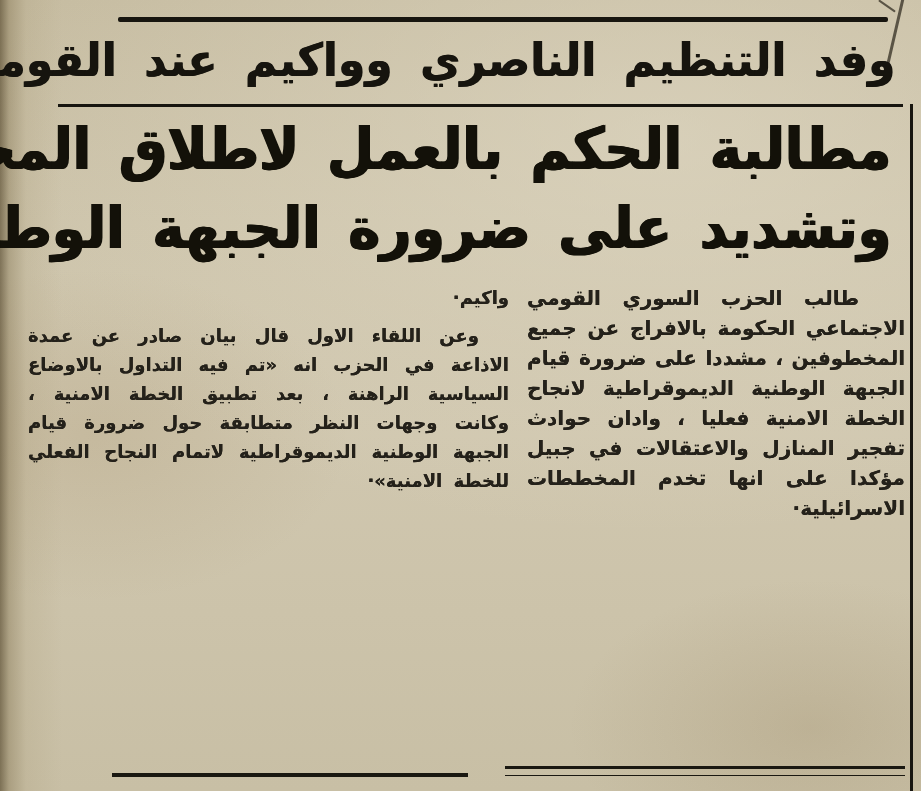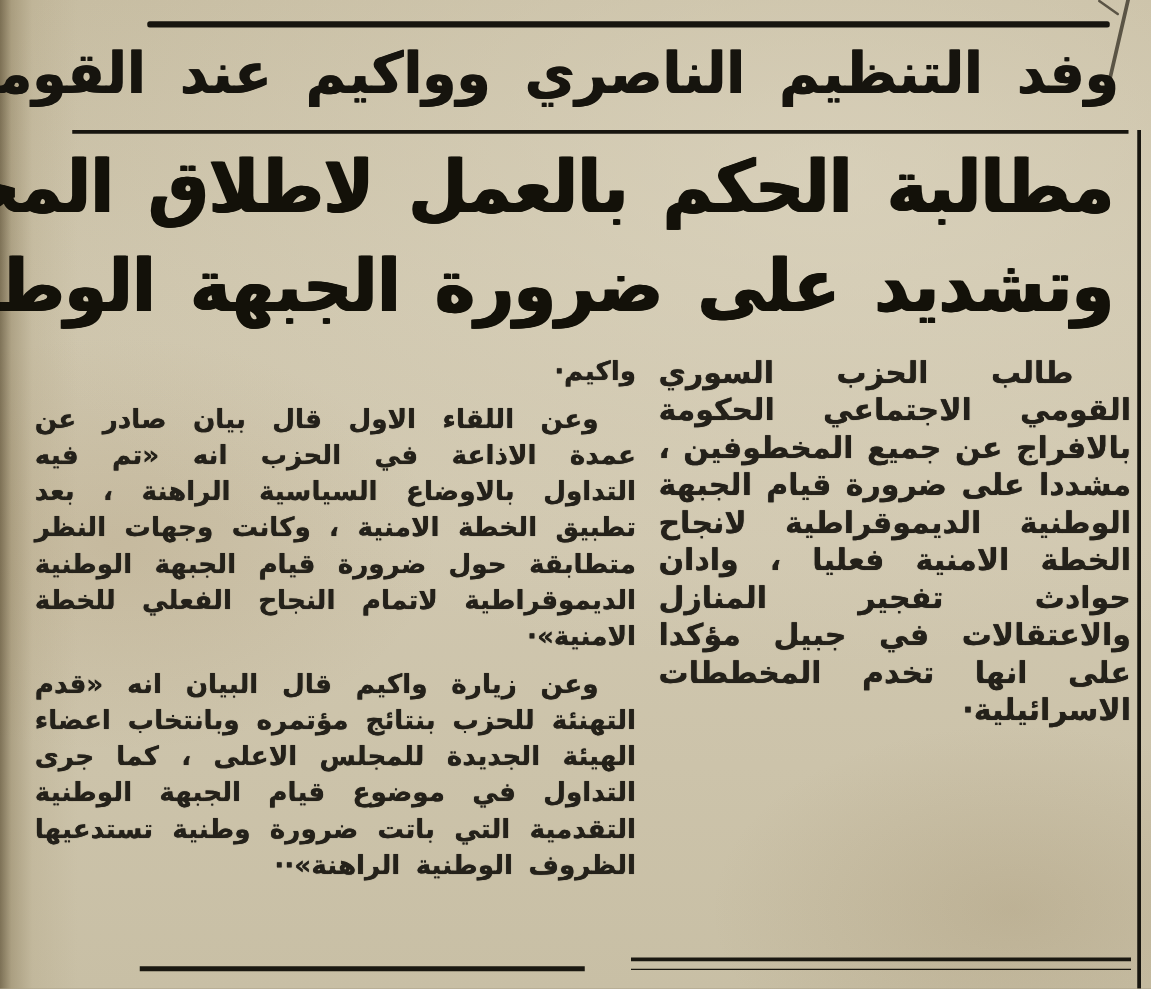--- a/index.html
+++ b/index.html
@@ -37,24 +37,24 @@
     text-shadow:1.2px 0 0 currentColor, -0.6px 0 0 currentColor;
     transform:scaleY(1.08);
   }
   .body-area{
     position:absolute;top:283px;right:16px;left:28px;bottom:10px;
     display:flex;gap:18px;
   }
   .col{color:#24211a;font-weight:bold;text-align:justify;
        text-shadow:0 0 .6px currentColor;}
   .col p{margin:0;}
-  .col-main{width:378px;flex:none;font-size:24px;line-height:30px;}
+  .col-main{width:378px;flex:none;font-size:20px;line-height:30px;}
   .col-main p{text-indent:46px;}
   .col-main p + p{margin-top:8px;}
-  .col-cont{flex:1;font-size:21px;line-height:29px;word-spacing:5px;}
+  .col-cont{flex:1;font-size:18px;line-height:29px;word-spacing:5px;}
   .col-cont .runover{text-indent:0;margin-bottom:5px;}
   .col-cont p{text-indent:30px;}
   .col-cont p + p{margin-top:9px;}
   .end-rule{position:absolute;height:6px;background:transparent;
             border-top:3.5px solid #1a1811;border-bottom:1.5px solid #1a1811;}
   .end-rule-right{right:16px;width:400px;top:766px;}
   .end-rule-left{left:112px;width:356px;top:773px;border-bottom:none;border-top-width:4px;}
   .edge-vrule{right:8px;top:104px;bottom:0;width:3.5px;}
   .pen-mark{position:absolute;left:880px;top:-6px;width:30px;height:75px;pointer-events:none;}
   .pen-stroke{position:absolute;background:#454033;opacity:.85;border-radius:2px;}
@@ -81,21 +81,20 @@
     <div class="hl">وتشديد على ضرورة الجبهة الوطنية</div>
   </div>
 
   <div class="body-area">
     <div class="col col-main">
       <p>طالب الحزب السوري القومي الاجتماعي الحكومة بالافراج عن جميع المخطوفين ، مشددا على ضرورة قيام الجبهة الوطنية الديموقراطية لانجاح الخطة الامنية فعليا ، وادان حوادث تفجير المنازل والاعتقالات في جبيل مؤكدا على انها تخدم المخططات الاسرائيلية·</p>
     </div>
     <div class="col col-cont">
       <p class="runover">واكيم·</p>
       <p>وعن اللقاء الاول قال بيان صادر عن عمدة الاذاعة في الحزب انه «تم فيه التداول بالاوضاع السياسية الراهنة ، بعد تطبيق الخطة الامنية ، وكانت وجهات النظر متطابقة حول ضرورة قيام الجبهة الوطنية الديموقراطية لاتمام النجاح الفعلي للخطة الامنية»·</p>
-      <p>وعن زيارة واكيم قال البيان انه «قدم التهنئة للحزب بنتائج مؤتمره وبانتخاب اعضاء الهيئة الجديدة للمجلس الاعلى ، كما جرى التداول في موضوع قيام الجبهة الوطنية التقدمية التي باتت ضرورة وطنية تستدعيها الظروف الوطنية الراهنة»··</p>
     </div>
   </div>
 
   <div class="end-rule end-rule-right"></div>
   <div class="end-rule end-rule-left"></div>
   <div class="rule edge-vrule"></div>
 
 </div>
 
 </body></html>

